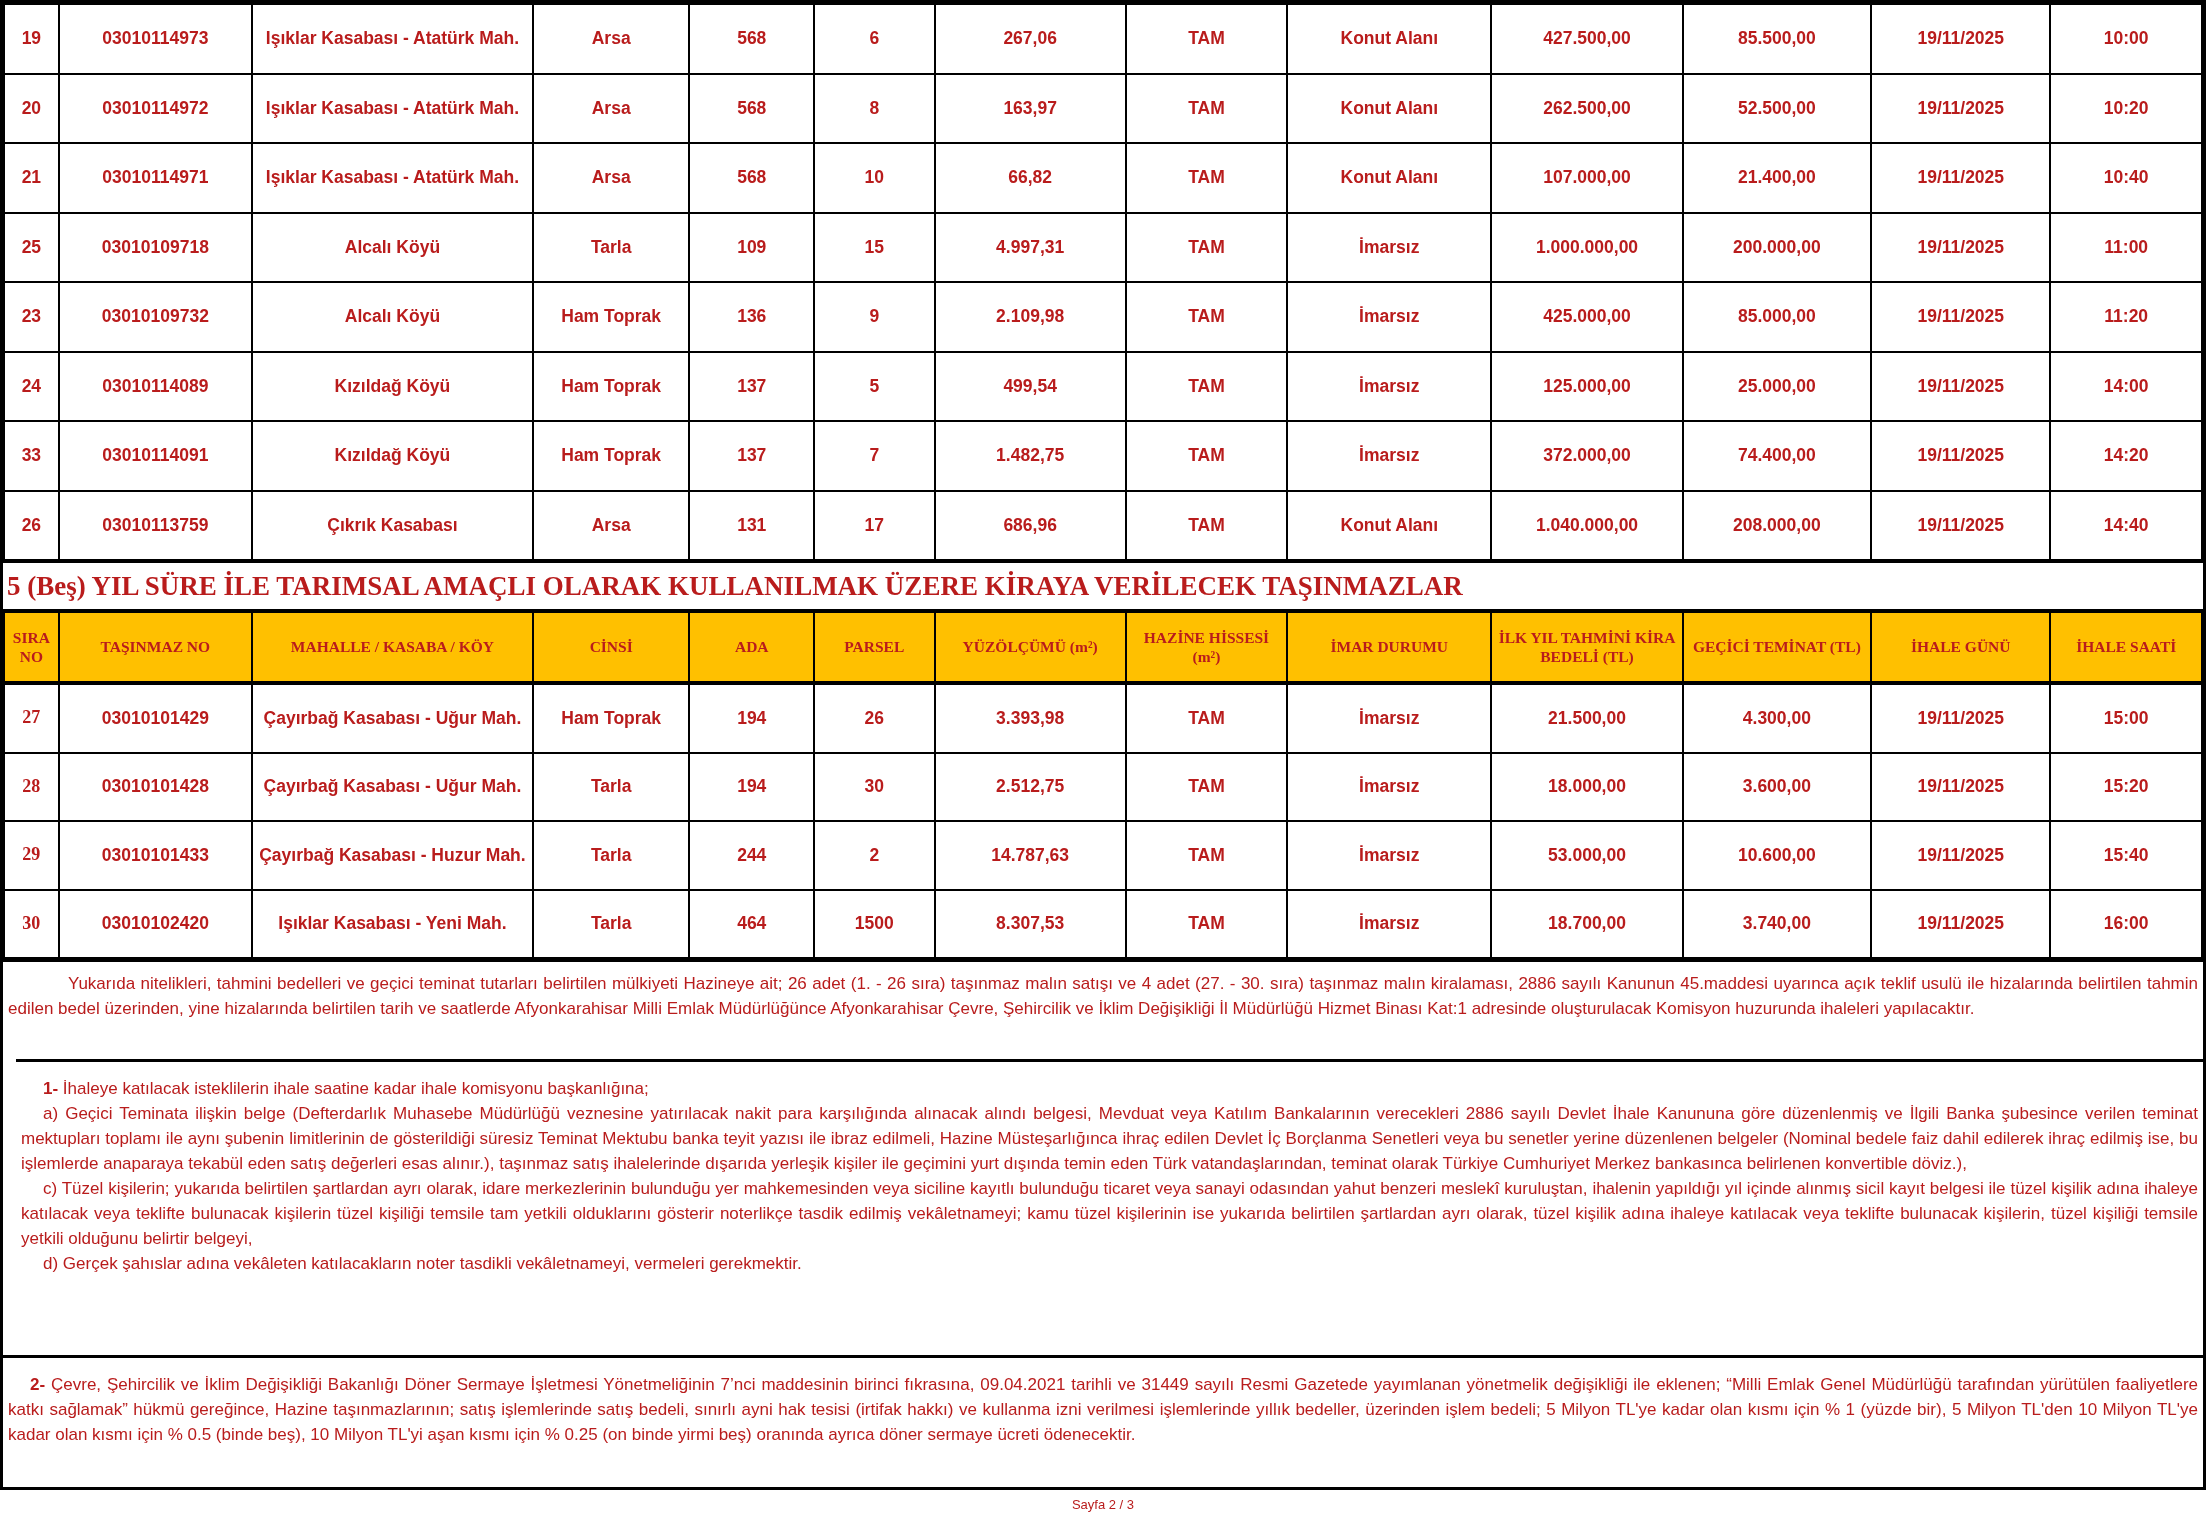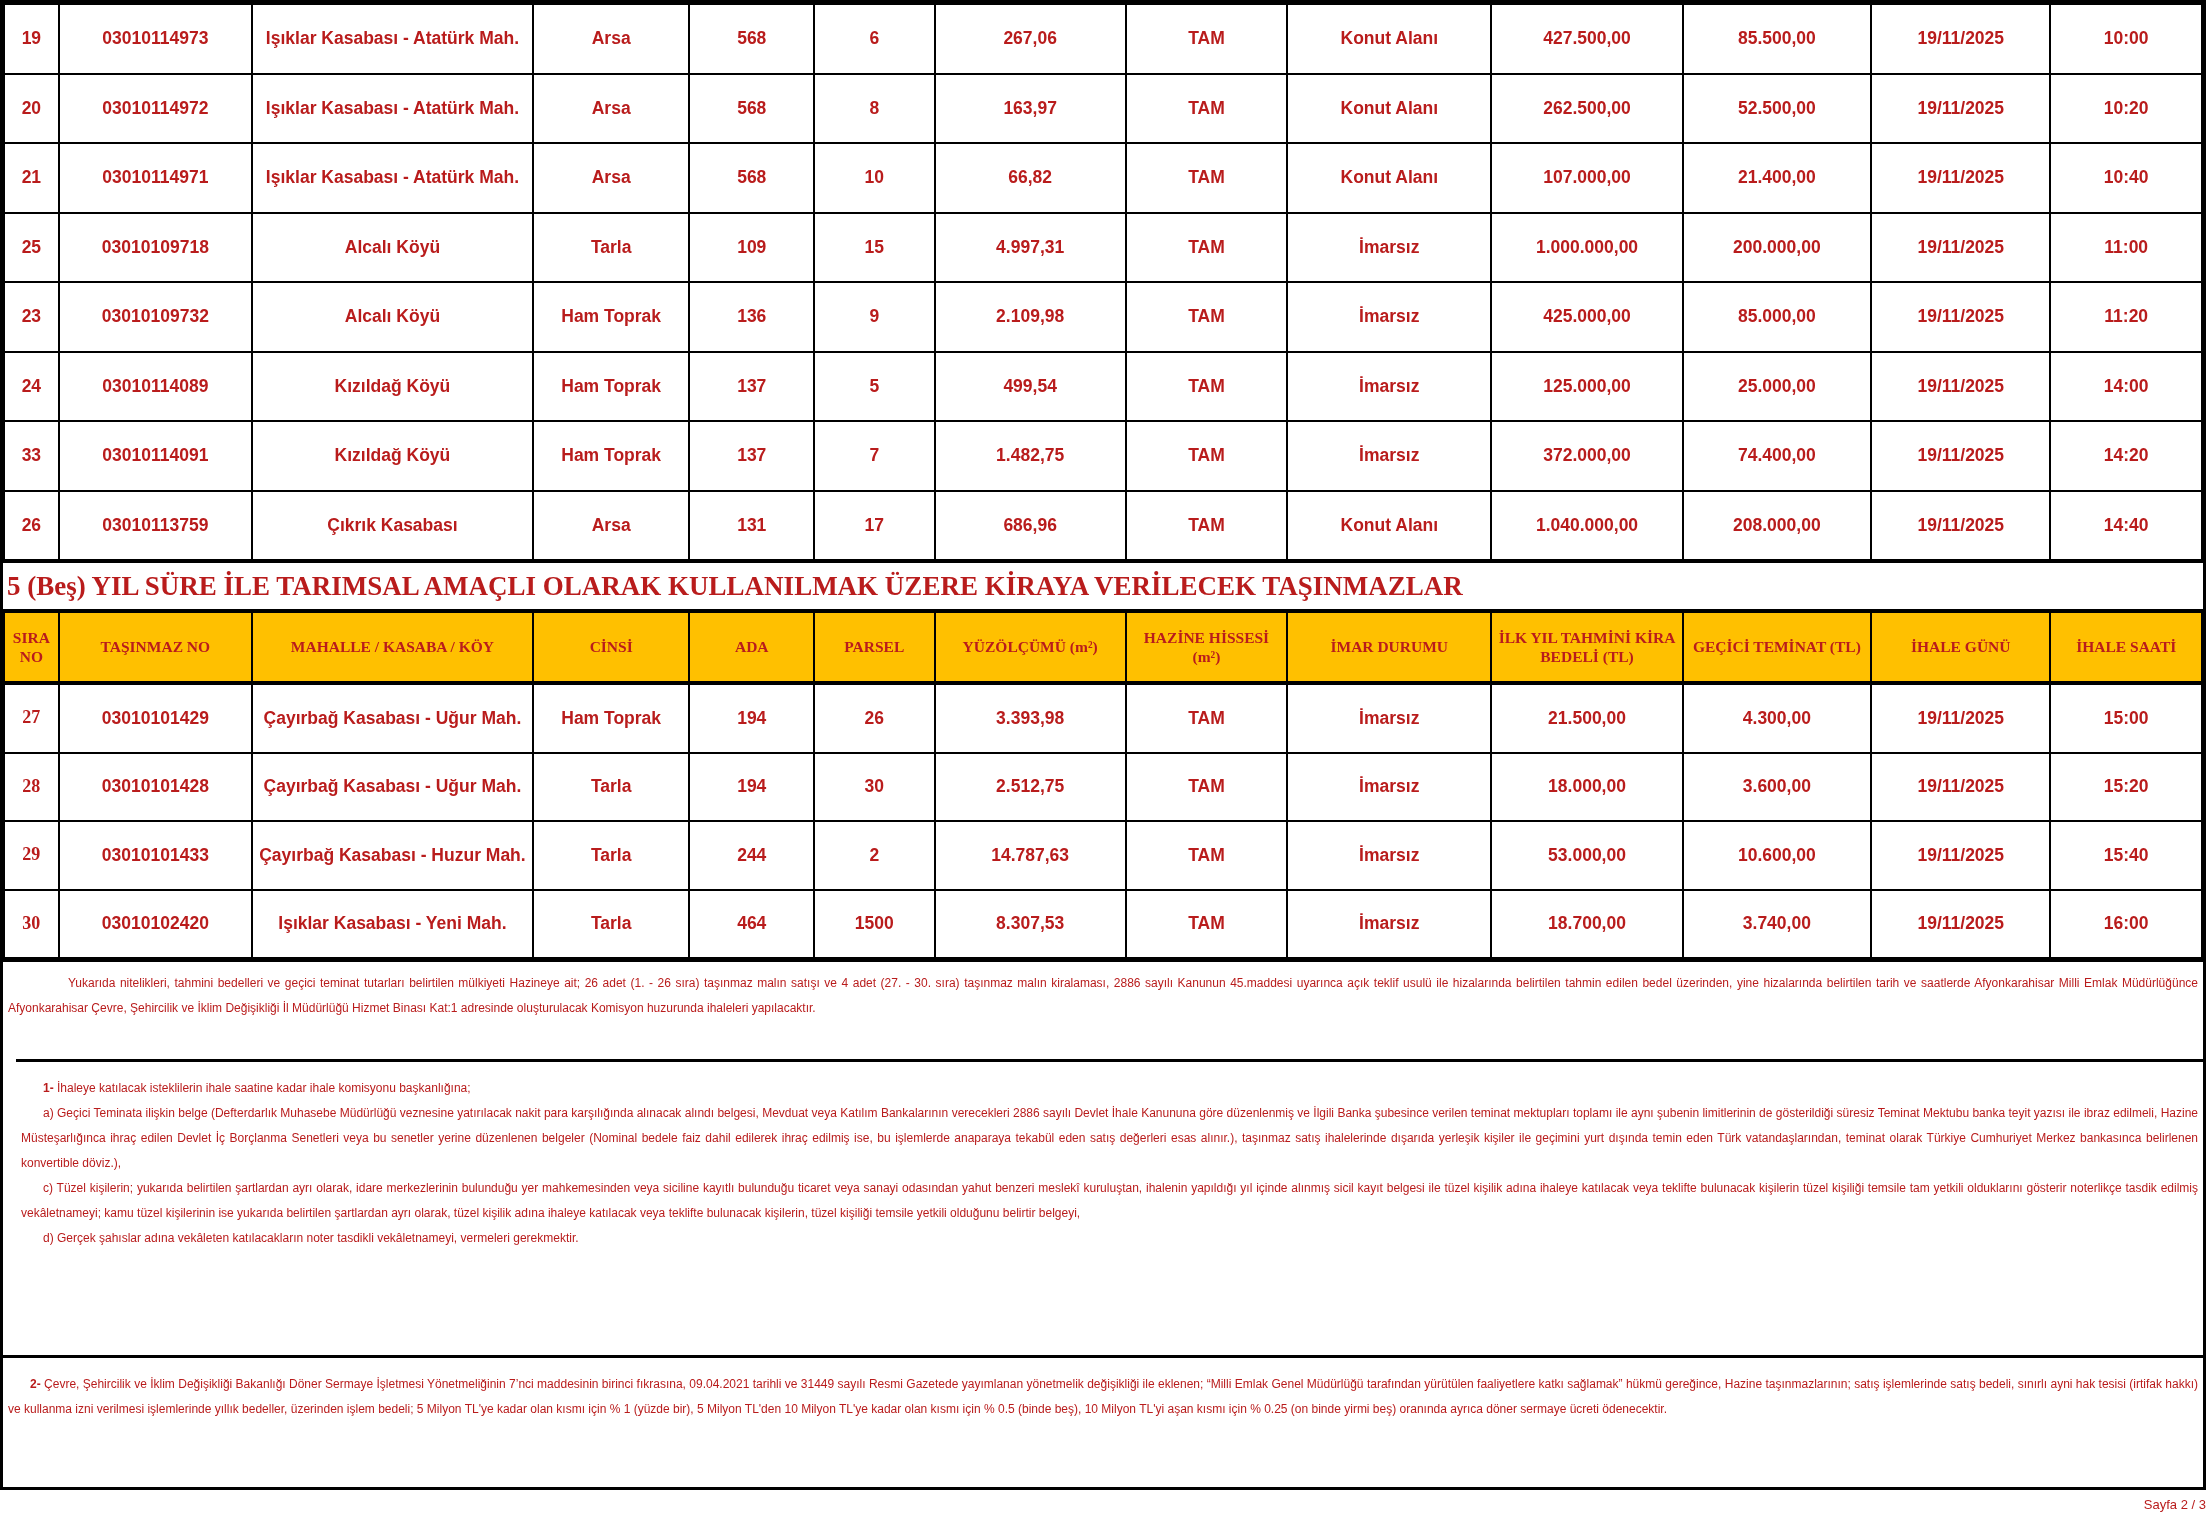--- a/index.html
+++ b/index.html
@@ -54,35 +54,35 @@
     padding-left:4px;
     font-family:"Liberation Serif",serif;
     font-weight:bold;
     font-size:27px;
     white-space:nowrap;
   }
   .note-box{
     border-top:3px solid #000;
     box-sizing:border-box;
     padding:6px 5px 0 5px;
-    font-size:12px;
+    font-size:17px;
     line-height:25px;
     text-align:justify;
   }
   .note-box.b1{height:100px;padding-top:9px;}
   .note-box.b2{height:272px;padding-top:14px;margin-left:13px;}
   .note-box.b3{height:132px;padding-top:14px;margin-top:24px;}
   .note-box p{margin:0;}
   .indent-big{text-indent:60px;}
   .indent-sm{text-indent:22px;}
   .marker{font-weight:bold;}
   .footer{
     position:absolute;
     left:0;bottom:16px;width:100%;
-    text-align:right;
+    text-align:center;
     font-size:13px;
     font-weight:normal;
   }
 </style>
 </head>
 <body>
 
 <div class="page">
   <div class="doc">
 

